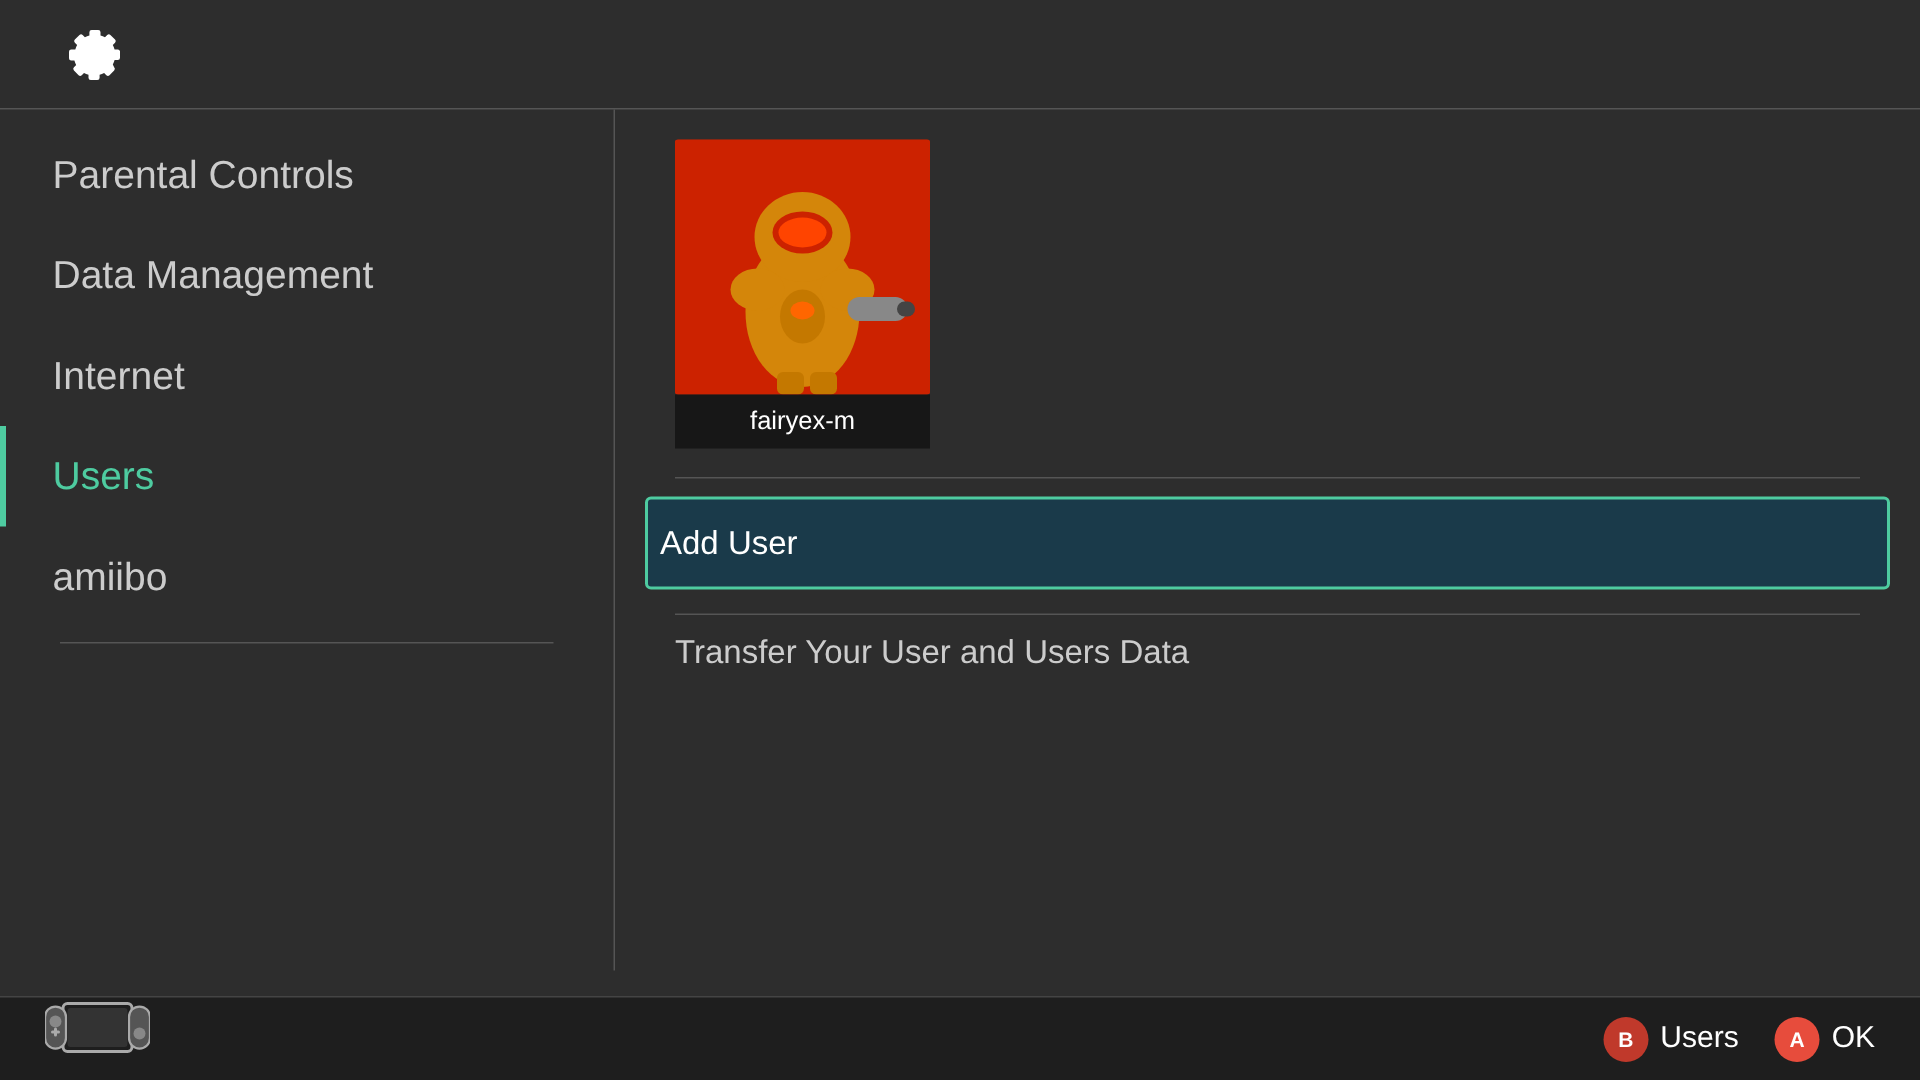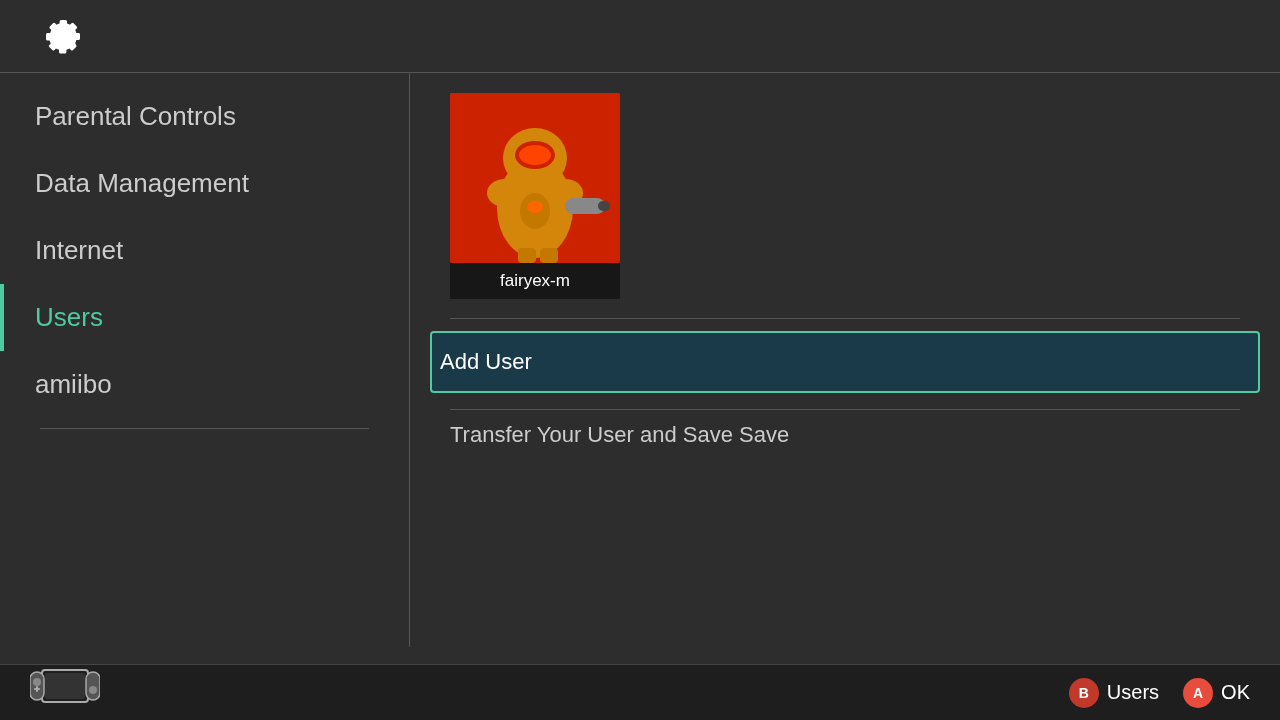--- a/index.html
+++ b/index.html
@@ -251,21 +251,21 @@
     <hr class="content-divider">
 
 
     <div class="menu-item focused">
       <span>Add User</span>
     </div>
 
     <hr class="content-divider" style="margin-top: 16px;">
 
     <div class="transfer-section">
-      <div class="transfer-title">Transfer Your User and Save Save</div>
+      <div class="transfer-title">Transfer Your User and Users Data</div>
     </div>
 
   </div>
 </div>
 
 <div class="footer">
 
   <div class="switch-icon">
     <svg width="70" height="36" viewBox="0 0 70 36">
 

